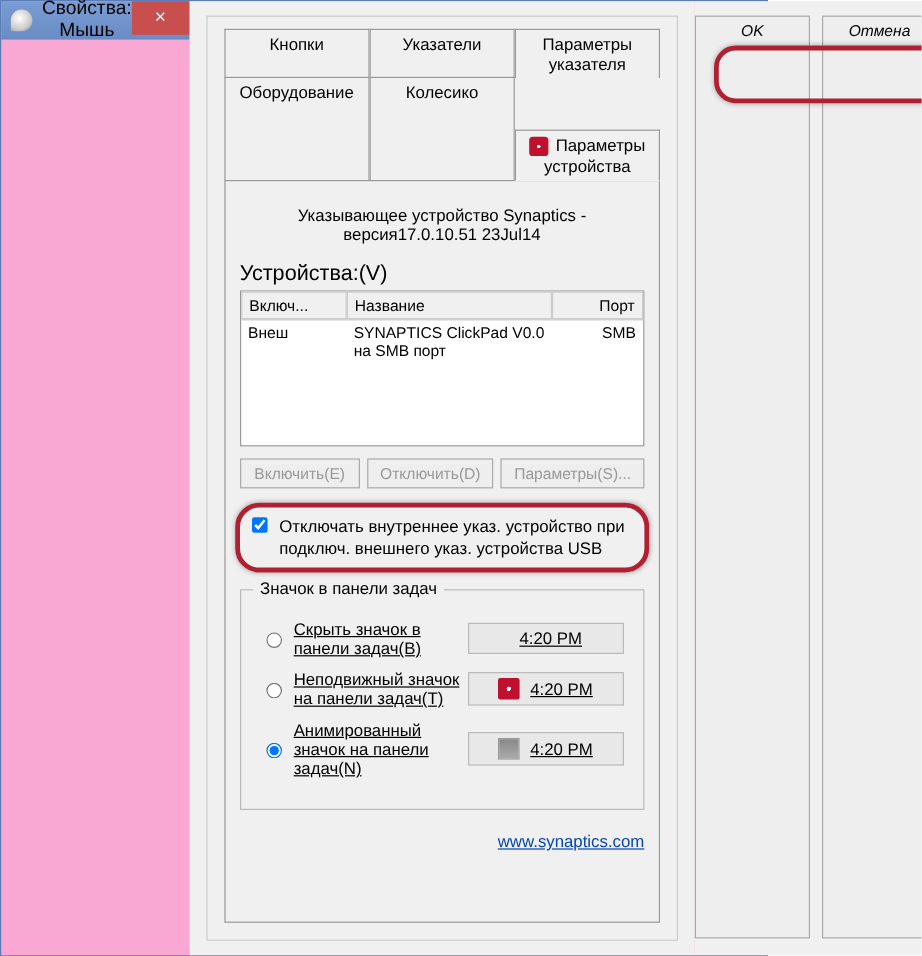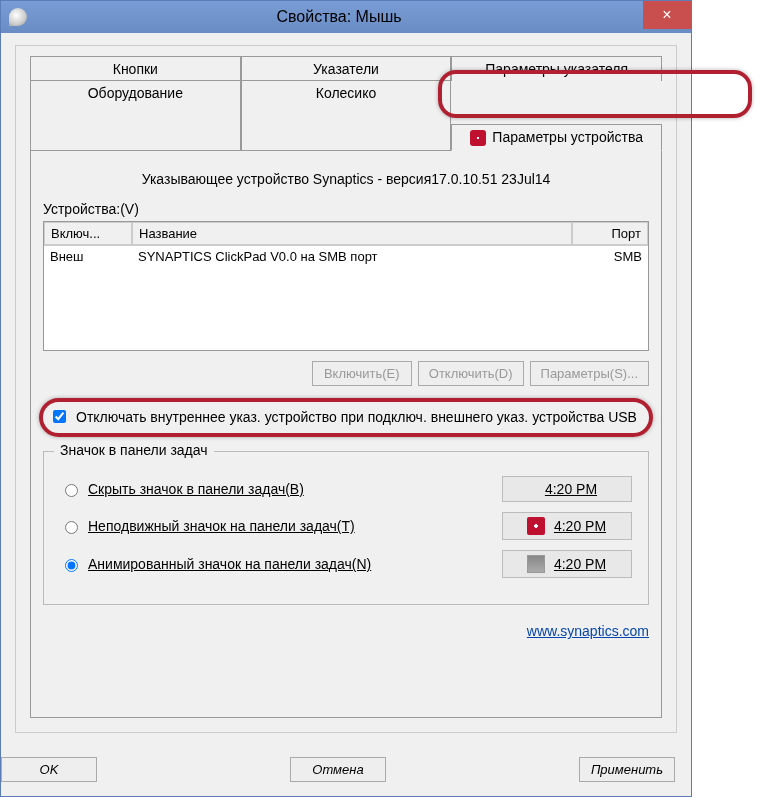--- a/index.html
+++ b/index.html
@@ -6,26 +6,26 @@
   body {
     margin: 0;
     font-family: 'Segoe UI', Tahoma, sans-serif;
     font-size: 13px;
     background: #fff;
     width: 768px;
     height: 797px;
     overflow: hidden;
   }
   .window {
-    width: 692px;
+    width: 640px;
     height: 797px;
     border: 1px solid #5a7db8;
     background: #f9a8d4;
     display: flex;
-    flex-direction: column;
+    flex-direction: row;
   }
   .titlebar {
     height: 32px;
     background: linear-gradient(to bottom, #7a9cd4, #6a8cc4);
     display: flex;
     align-items: center;
     padding: 0 0 0 8px;
     color: #000;
   }
   .titlebar-icon {
@@ -119,21 +119,21 @@
     position: relative;
     display: flex;
     flex-direction: column;
   }
   .device-heading {
     text-align: center;
     font-size: 14px;
     margin: 6px 0 14px 0;
   }
   .devices-label {
-    font-size: 14px;
+    font-size: 18px;
     margin-bottom: 4px;
   }
   .device-table {
     border: 1px solid #999;
     background: #fff;
     height: 130px;
     display: flex;
     flex-direction: column;
   }
   .device-table-header {

